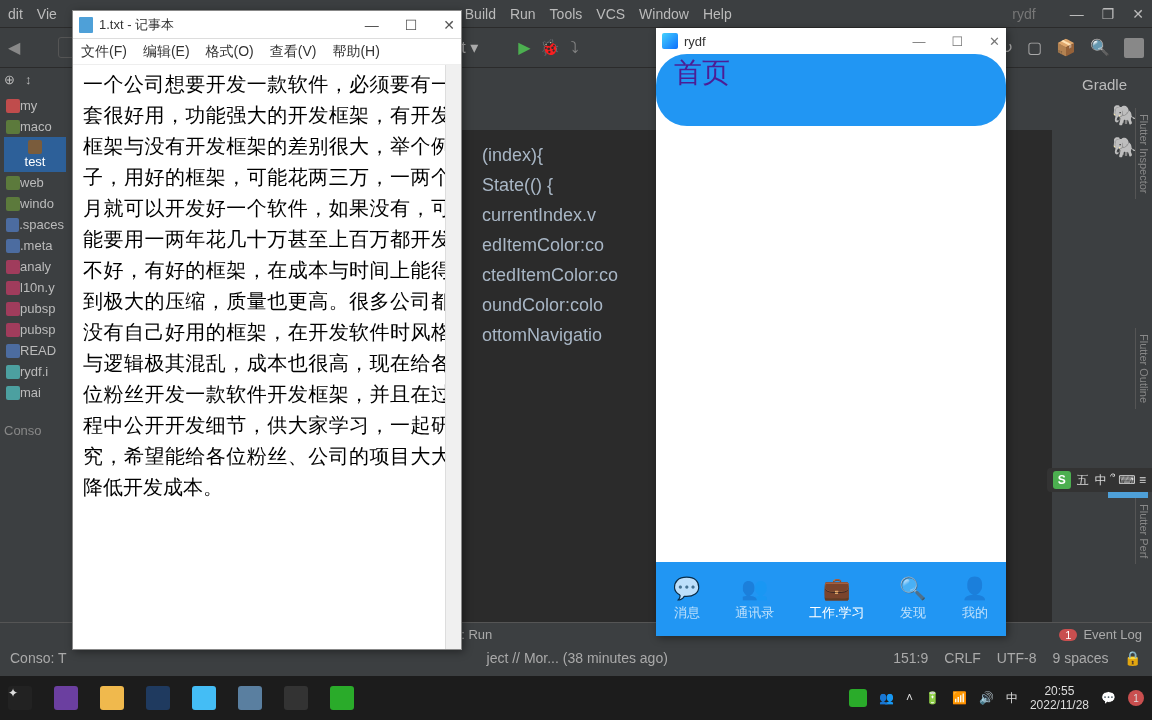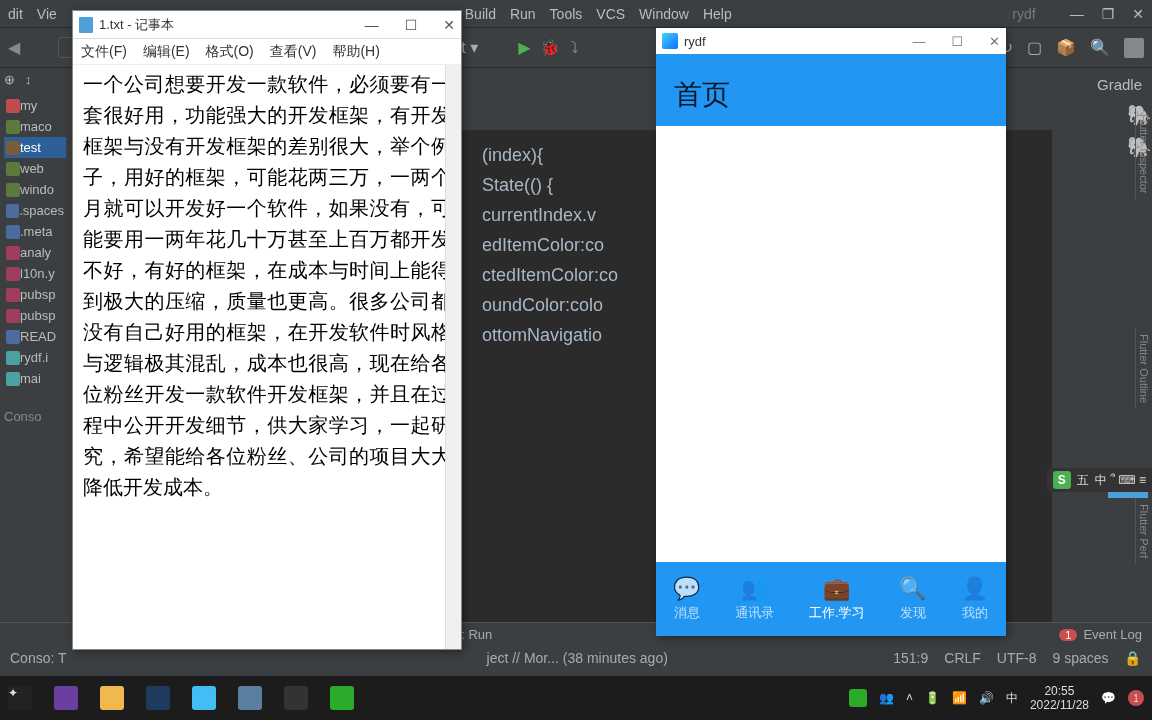--- a/index.html
+++ b/index.html
@@ -23,32 +23,32 @@
 
 .project-tree { position: absolute; left: 0; top: 68px; width: 70px; height: 540px; padding: 4px; color: #bbb; font-size: 13px; }
 .tree-row { display: flex; align-items: center; gap: 0; padding: 3px 2px; white-space: nowrap; overflow: hidden; }
 .tree-icon { width: 14px; height: 14px; display: inline-block; }
 .icon-cpp { background: #c04c4c; border-radius: 2px; }
 .icon-test { background: #7a5c3c; border-radius: 2px; }
 .icon-pkg { background: #5c7a3c; border-radius: 2px; }
 .icon-yaml { background: #a03c5c; border-radius: 2px; }
 .icon-md { background: #4c6ca0; border-radius: 2px; }
 .icon-iml { background: #4ca0a0; border-radius: 2px; }
-.row-selected { background: #2d6099; color: #fff; }
+.row-selected { background: #2d6099; color: #fff; flex-direction: column; }
 
 
 .editor { position: absolute; left: 72px; top: 130px; right: 100px; bottom: 90px; background: #2b2b2b; color: #a9b7c6; font-family: "Consolas", monospace; font-size: 18px; padding: 10px; overflow: hidden; }
 .code-line { white-space: pre; line-height: 30px; }
 
 
 .banner { position: absolute; left: 470px; top: 140px; right: 150px; height: 32px; background: #3c3c2b; color: #c8c28a; display: flex; align-items: center; justify-content: center; font-size: 14px; border-bottom: 1px solid #555; }
 .banner-right { position: absolute; right: 156px; top: 140px; width: 30px; height: 32px; display: flex; align-items: center; justify-content: center; color: #888; background: #3c3c2b;}
 
 
-.right-stripe { position: absolute; right: 0; top: 68px; width: 100px; height: 560px; background: #3c3f41; color: #aaa; font-size: 12px; padding: 8px 0; }
+.right-stripe { position: absolute; right: 0; top: 68px; width: 100px; height: 560px; background: #3c3f41; color: #aaa; font-size: 12px; padding: 8px 15px; }
 .right-stripe .gradle { font-size: 15px; color: #bbb; text-align: right; margin-bottom: 10px; padding-right: 10px;}
 .vertical-tab { writing-mode: vertical-rl; position: absolute; right: 0; color: #888; font-size: 11px; padding: 6px 2px; border-left: 1px solid #555; }
 
 
 .bottom-panel { position: absolute; left: 0; right: 0; bottom: 44px; height: 54px; background: #3c3f41; border-top: 1px solid #555; color: #aaa; font-size: 13px; }
 .bottom-tabs { display: flex; gap: 18px; padding: 4px 10px; }
 .run-tab { display: flex; align-items: center; gap: 4px; }
 .status-bar { display: flex; align-items: center; padding: 4px 10px; gap: 20px; font-size: 14px; color: #aaa; }
 .status-right { margin-left: auto; display: flex; gap: 16px; text-align: right; }
 .event-log-badge { background: #c94f4f; color: #fff; border-radius: 8px; padding: 0 6px; font-size: 11px; }
@@ -60,21 +60,21 @@
 .np-title .np-ctrls { margin-left: auto; display: flex; gap: 26px; font-size: 14px; color: #555; }
 .np-menu { height: 26px; display: flex; align-items: center; gap: 16px; padding: 0 8px; font-size: 14px; color: #333; border-bottom: 1px solid #eee; }
 .np-body { flex: 1; padding: 4px 10px; font-size: 20px; line-height: 31px; color: #000; overflow: hidden; text-align: justify; position: relative; }
 .np-scroll { position: absolute; right: 0; top: 54px; bottom: 0; width: 16px; background: #f0f0f0; border-left: 1px solid #ddd; }
 
 
 .emu { position: absolute; left: 656px; top: 28px; width: 350px; height: 608px; background: #fff; box-shadow: 2px 2px 8px rgba(0,0,0,0.4); z-index: 40; display: flex; flex-direction: column; }
 .emu-title { height: 26px; display: flex; align-items: center; padding: 0 6px; font-size: 13px; color: #333; background: #fff; }
 .emu-title .emu-icon { width: 16px; height: 16px; background: linear-gradient(135deg,#44d1fd,#0d6efd); border-radius: 2px; margin-right: 6px; }
 .emu-title .emu-ctrls { margin-left: auto; display: flex; gap: 26px; color: #777; }
-.emu-header { height: 72px; background: #2196f3; color: #0f172a; font-size: 28px; display: flex; align-items: flex-end; padding: 0 0 12px 18px; }
+.emu-header { height: 72px; background: #2196f3; color: #4c1d95; font-size: 28px; display: flex; align-items: flex-start; padding: 0 0 12px 18px; border-radius: 31px; }
 .emu-body { flex: 1; background: #fff; }
 .emu-nav { height: 74px; background: #2196f3; display: flex; justify-content: space-around; align-items: center; color: rgba(255,255,255,0.7); }
 .nav-item { display: flex; flex-direction: column; align-items: center; gap: 2px; font-size: 13px; }
 .nav-item.active { color: #fff; }
 .nav-icon { font-size: 22px; }
 
 
 .taskbar { position: absolute; left: 0; right: 0; bottom: 0; height: 44px; background: #1c1c1c; display: flex; align-items: center; padding: 0 8px; color: #ddd; font-size: 12px; }
 .tb-apps { display: flex; gap: 22px; align-items: center; }
 .tb-app { width: 24px; height: 24px; background: #444; border-radius: 3px; }

